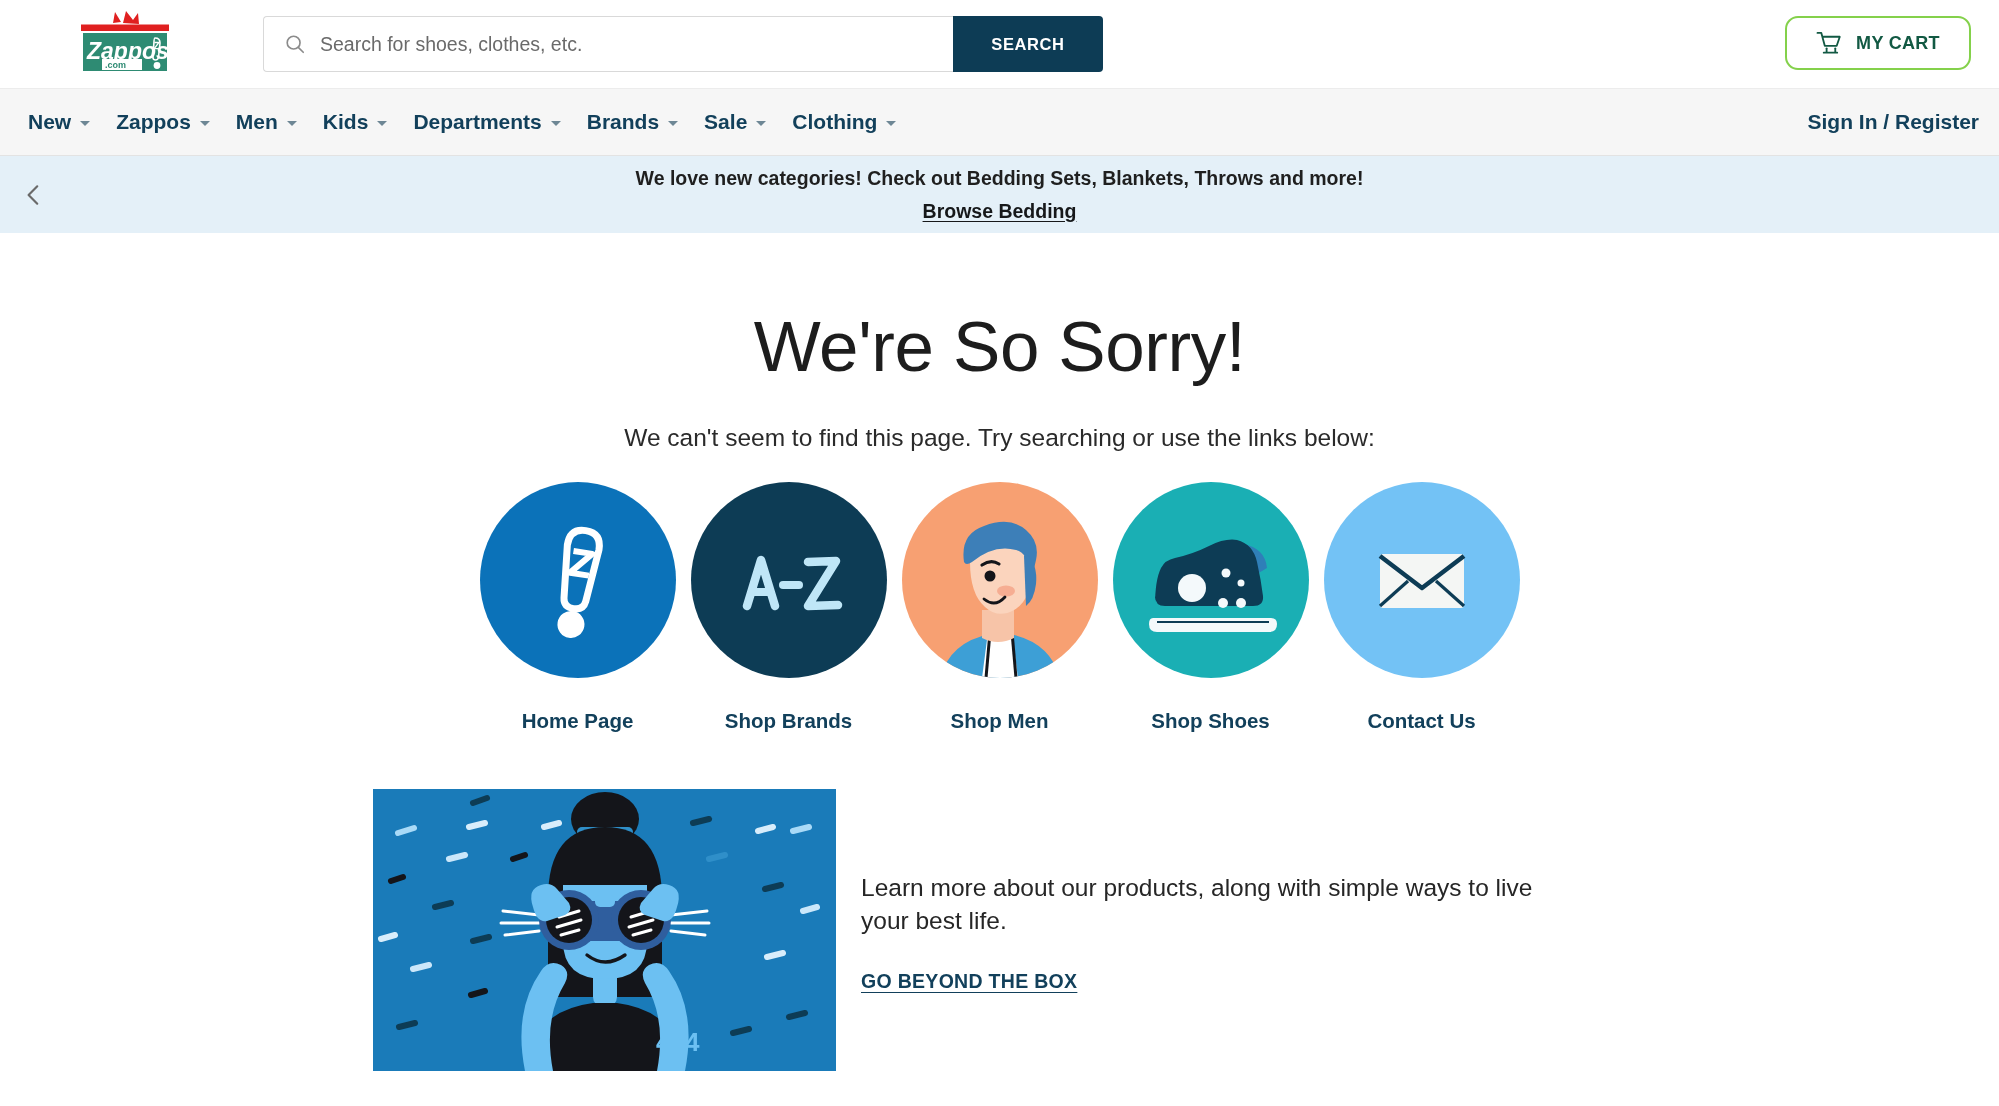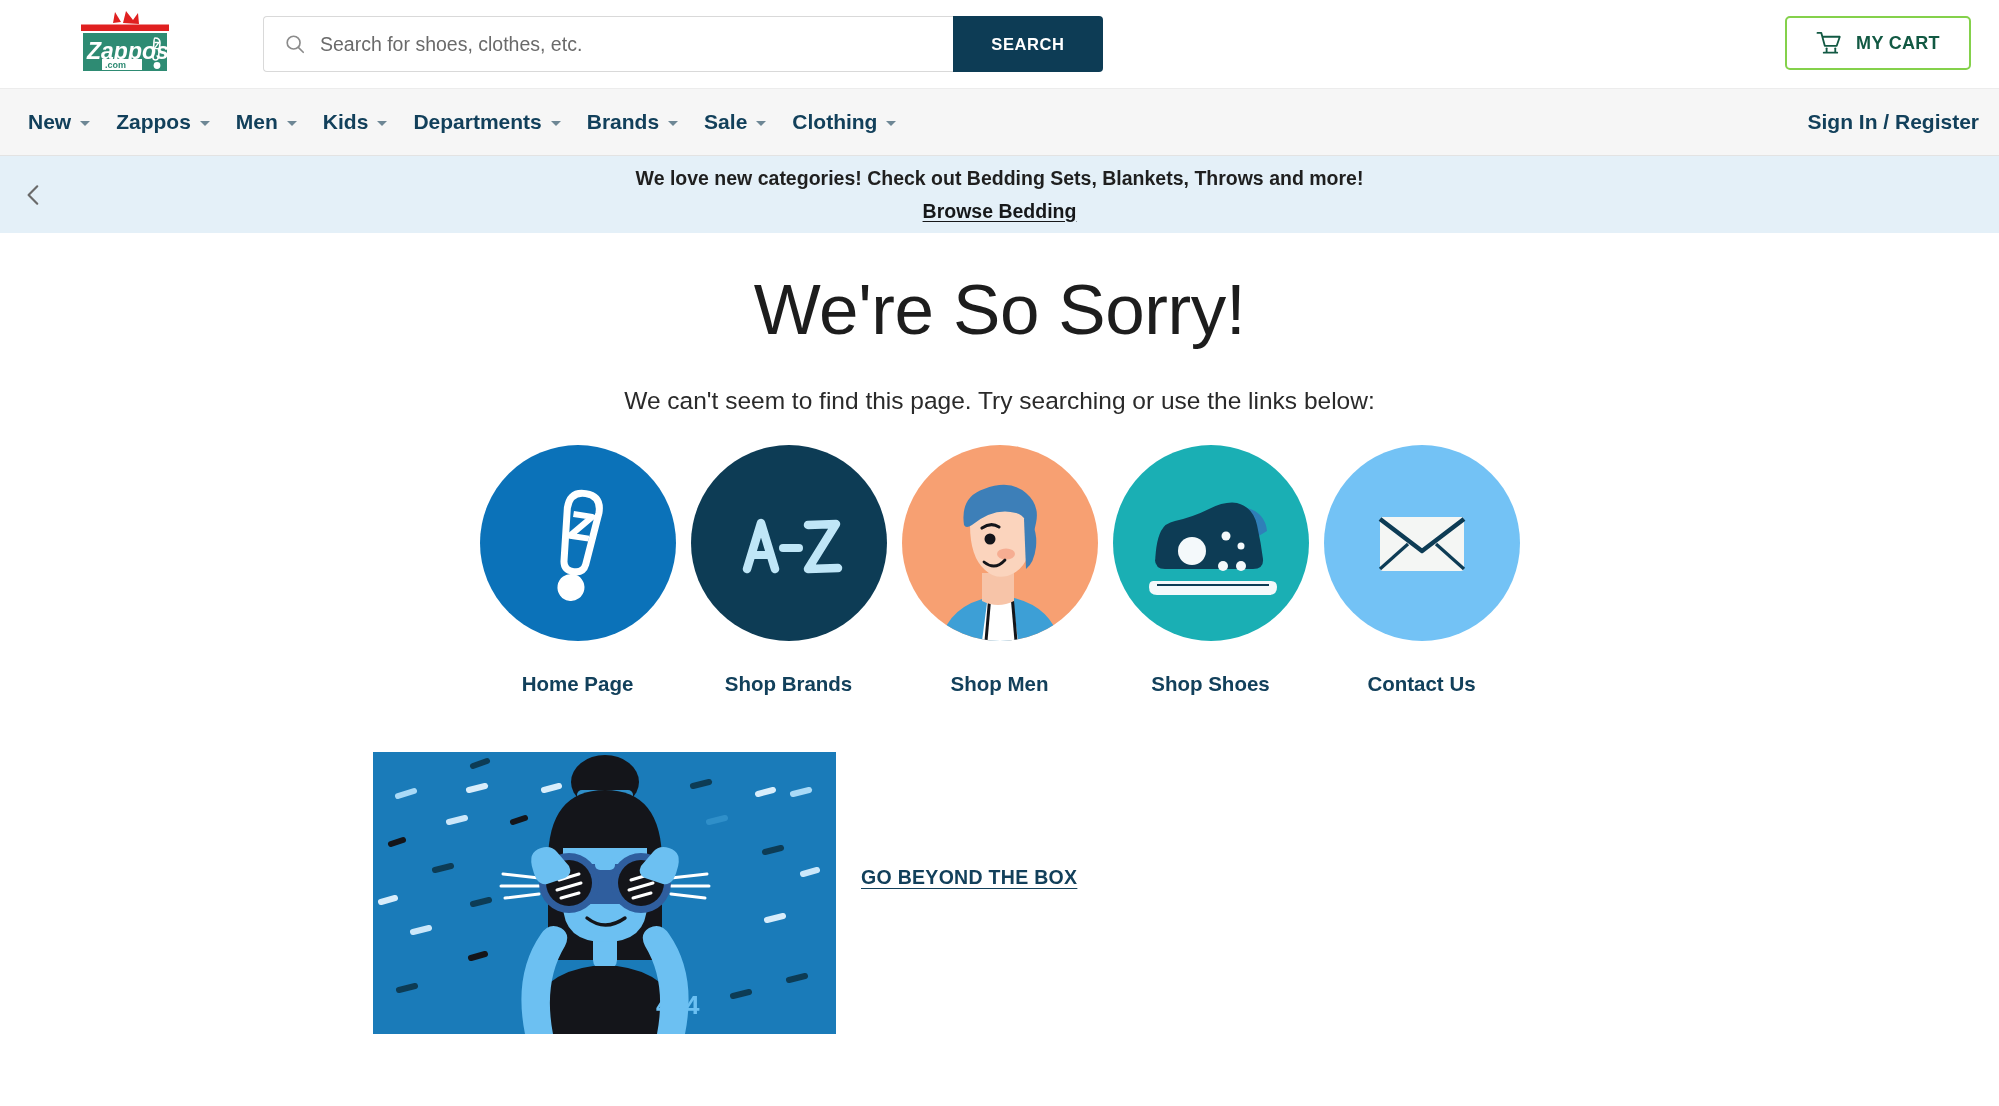--- a/index.html
+++ b/index.html
@@ -73,21 +73,21 @@
     cursor: pointer;
   }
 
   .cart-btn {
     position: absolute;
     right: 28px;
     top: 16px;
     width: 186px;
     height: 54px;
     border: 2px solid #84d14b;
-    border-radius: 5px;
+    border-radius: 13px;
     background: #fff;
     display: flex;
     align-items: center;
     justify-content: center;
     gap: 13px;
     cursor: pointer;
   }
   .cart-label {
     color: #125943;
     font-size: 18px;
@@ -165,21 +165,21 @@
     font-weight: bold;
     color: #16181a;
     text-decoration: underline;
     text-underline-offset: 3px;
     cursor: pointer;
     display: inline-block;
     margin-top: 4px;
   }
 
   
-  .main { padding-top: 36px; }
+  .main { padding-top: 73px; }
   .title {
     text-align: center;
     font-size: 71px;
     font-weight: normal;
     color: #1d1d1d;
     letter-spacing: -0.4px;
   }
   .subtitle {
     text-align: center;
     font-size: 24.5px;
@@ -523,16 +523,17 @@
         </g>
 
         <path d="M160 118 q-6 -18 8 -22 q10 -3 16 4 l12 14 q4 8 -4 12 l-18 6 q-10 2 -14 -14 z" fill="#6cc0f2"></path>
         <path d="M304 118 q6 -18 -8 -22 q-10 -3 -16 4 l-12 14 q-4 8 4 12 l18 6 q10 2 14 -14 z" fill="#6cc0f2"></path>
 
         <path d="M152 282 q-12 -60 16 -100 q8 -12 20 -6 q10 6 4 18 q-22 36 -12 88 z" fill="#6cc0f2"></path>
         <path d="M312 282 q12 -60 -16 -100 q-8 -12 -20 -6 q-10 6 -4 18 q22 36 12 88 z" fill="#6cc0f2"></path>
       </svg>
     </div>
     <div class="promo-copy">
+      <div class="promo-copy-text">Learn more about our products, along with simple ways to live your best life.</div>
       <span class="promo-cta">GO BEYOND THE BOX</span>
     </div>
   </div>
 </div>
 
 </body></html>

